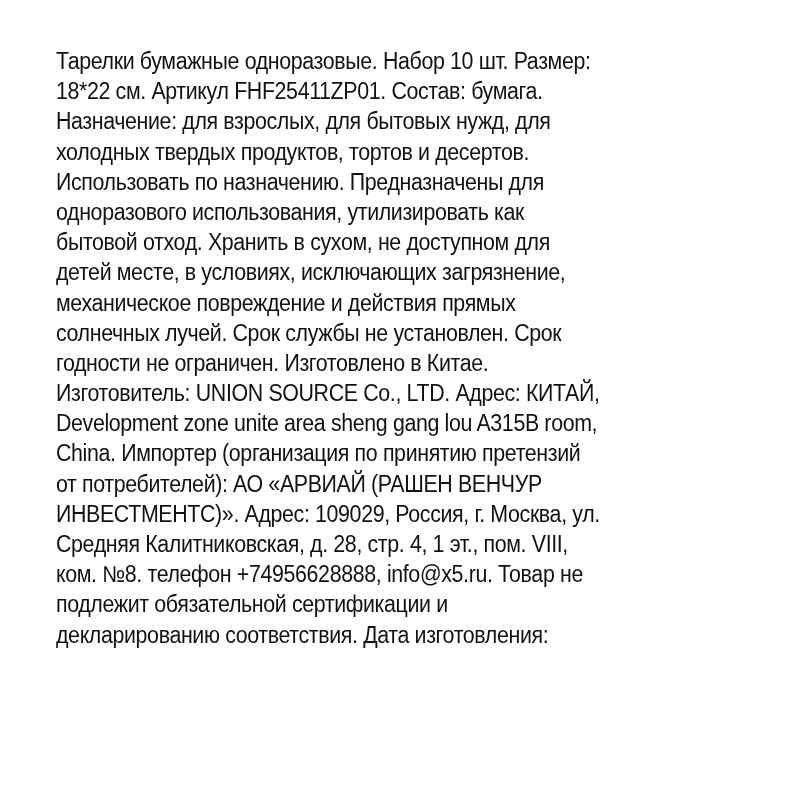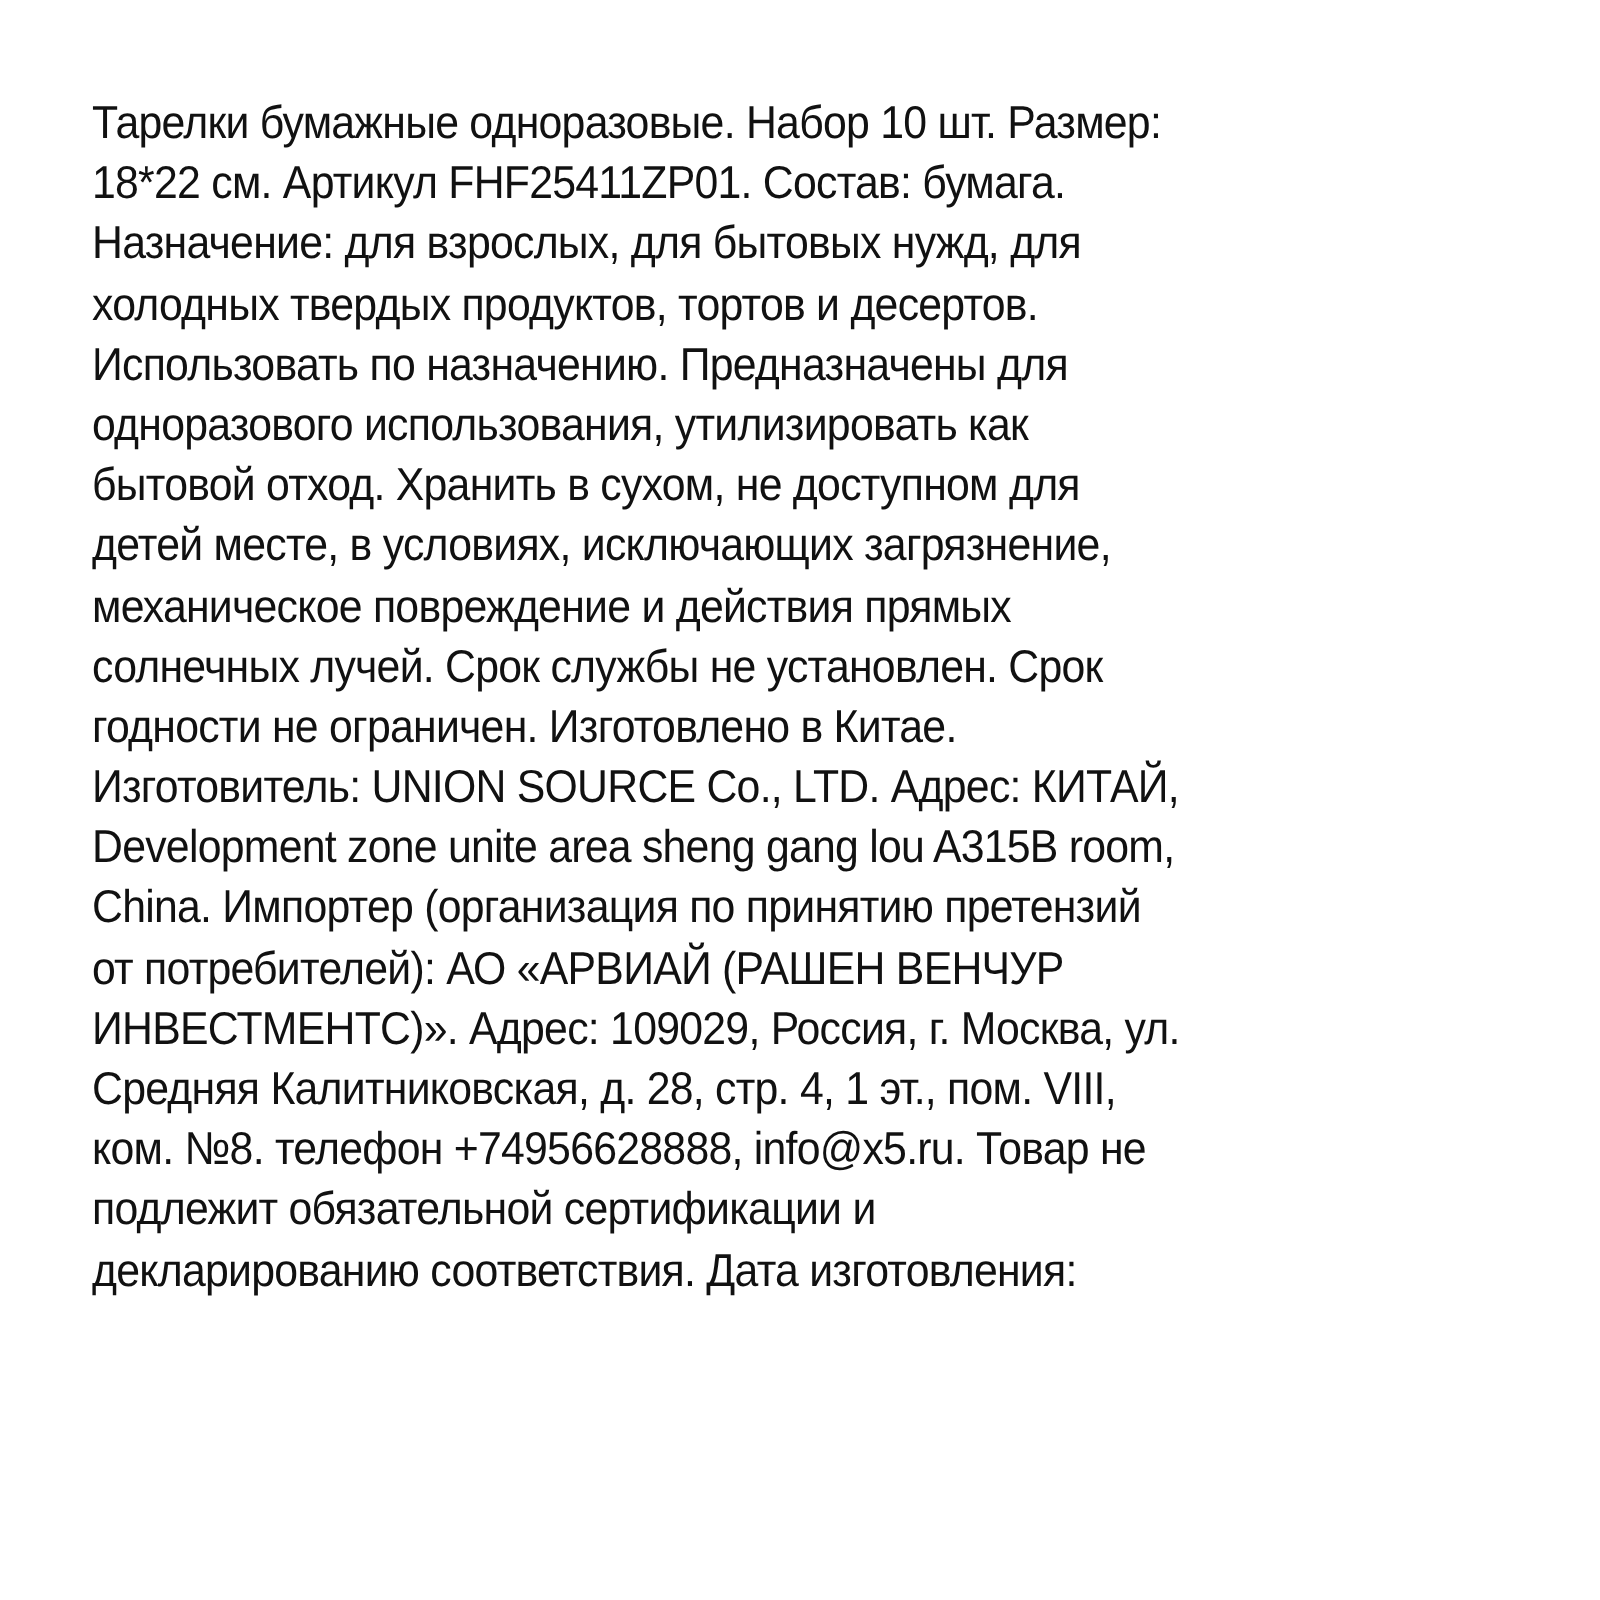--- a/index.html
+++ b/index.html
@@ -8,21 +8,21 @@
       background: #ffffff;
     }
     body {
       width: 800px;
       height: 800px;
       overflow: hidden;
       position: relative;
     }
     .label {
       position: absolute;
-      left: 46px;
+      left: 56px;
       top: 46px;
       width: 730px;
       color: #111111;
       font-family: "Liberation Sans", sans-serif;
       font-size: 23px;
       line-height: 30.2px;
       letter-spacing: -0.4px;
     }
     .line {
       display: block;

